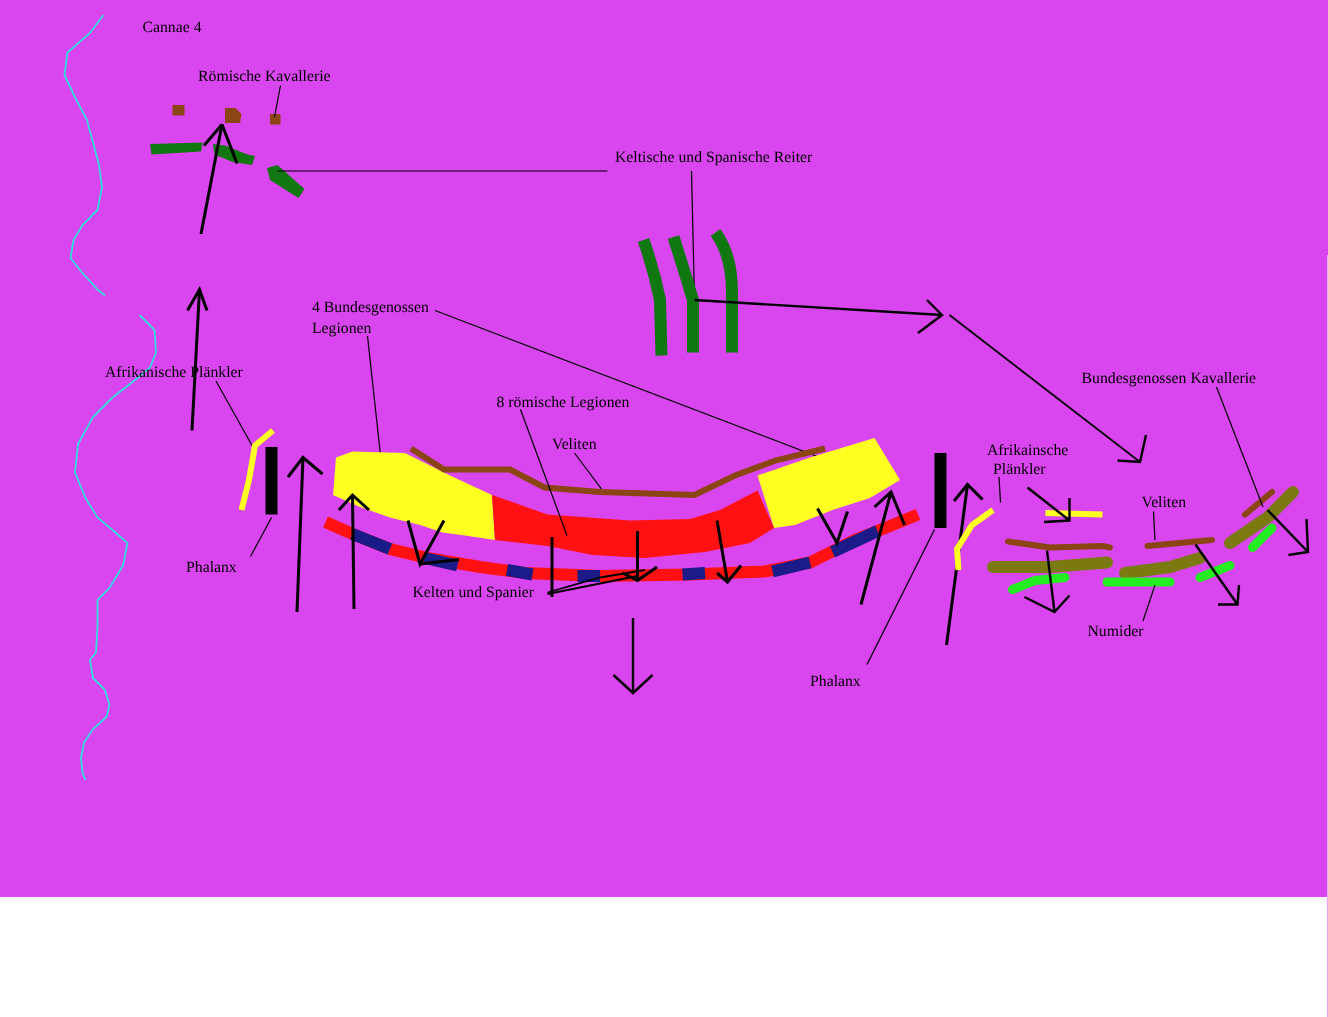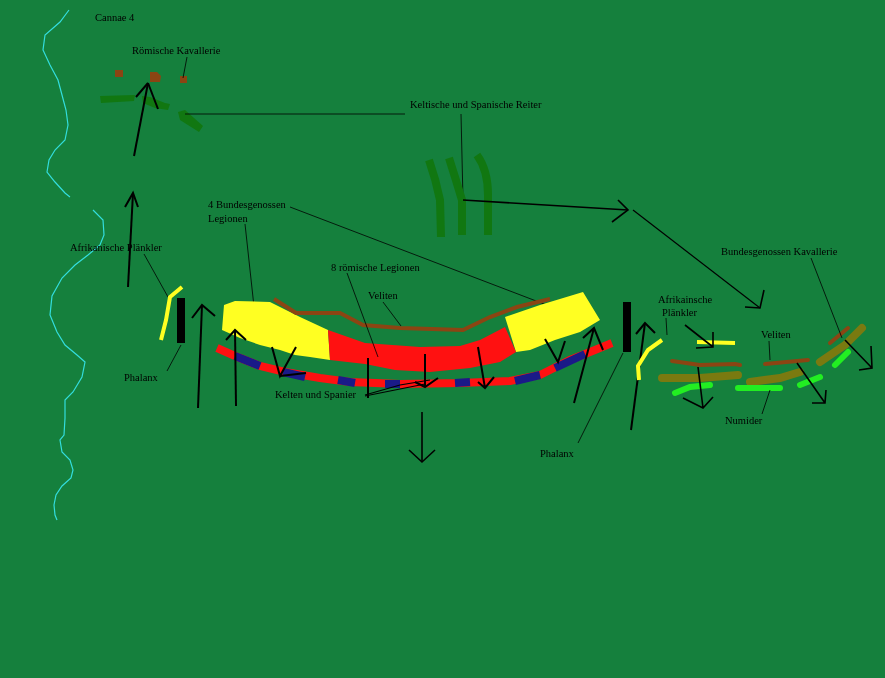--- a/index.html
+++ b/index.html
@@ -1,16 +1,16 @@
 <!DOCTYPE html>
 <html><head>
   <meta charset="utf-8">
   <style>
     html, body { margin: 0; padding: 0; background: #ffffff; }
-    #canvas { position: relative; width: 885px; height: 678px; background: #15803d; overflow: hidden; }
+    #canvas { position: relative; width: 885px; height: 598px; background: #d946ef; overflow: hidden; }
     svg { position: absolute; left: 0; top: 0; }
     .lbl { font-family: "Liberation Serif", "DejaVu Serif", serif; font-size: 10.5px; fill: #000; }
   </style>
 </head>
 <body>
 
 <div id="canvas">
 <svg width="885" height="678" viewBox="0 0 885 678">
 
   <path fill="none" stroke="#33dddd" stroke-width="1.2" d="M69,10 L60,22 L45,35 L43,50 L50,65 L58,80 L62,95 L66,110 L68,125 L65,140 L55,150 L49,160 L47,172 L55,182 L65,193 L70,197

